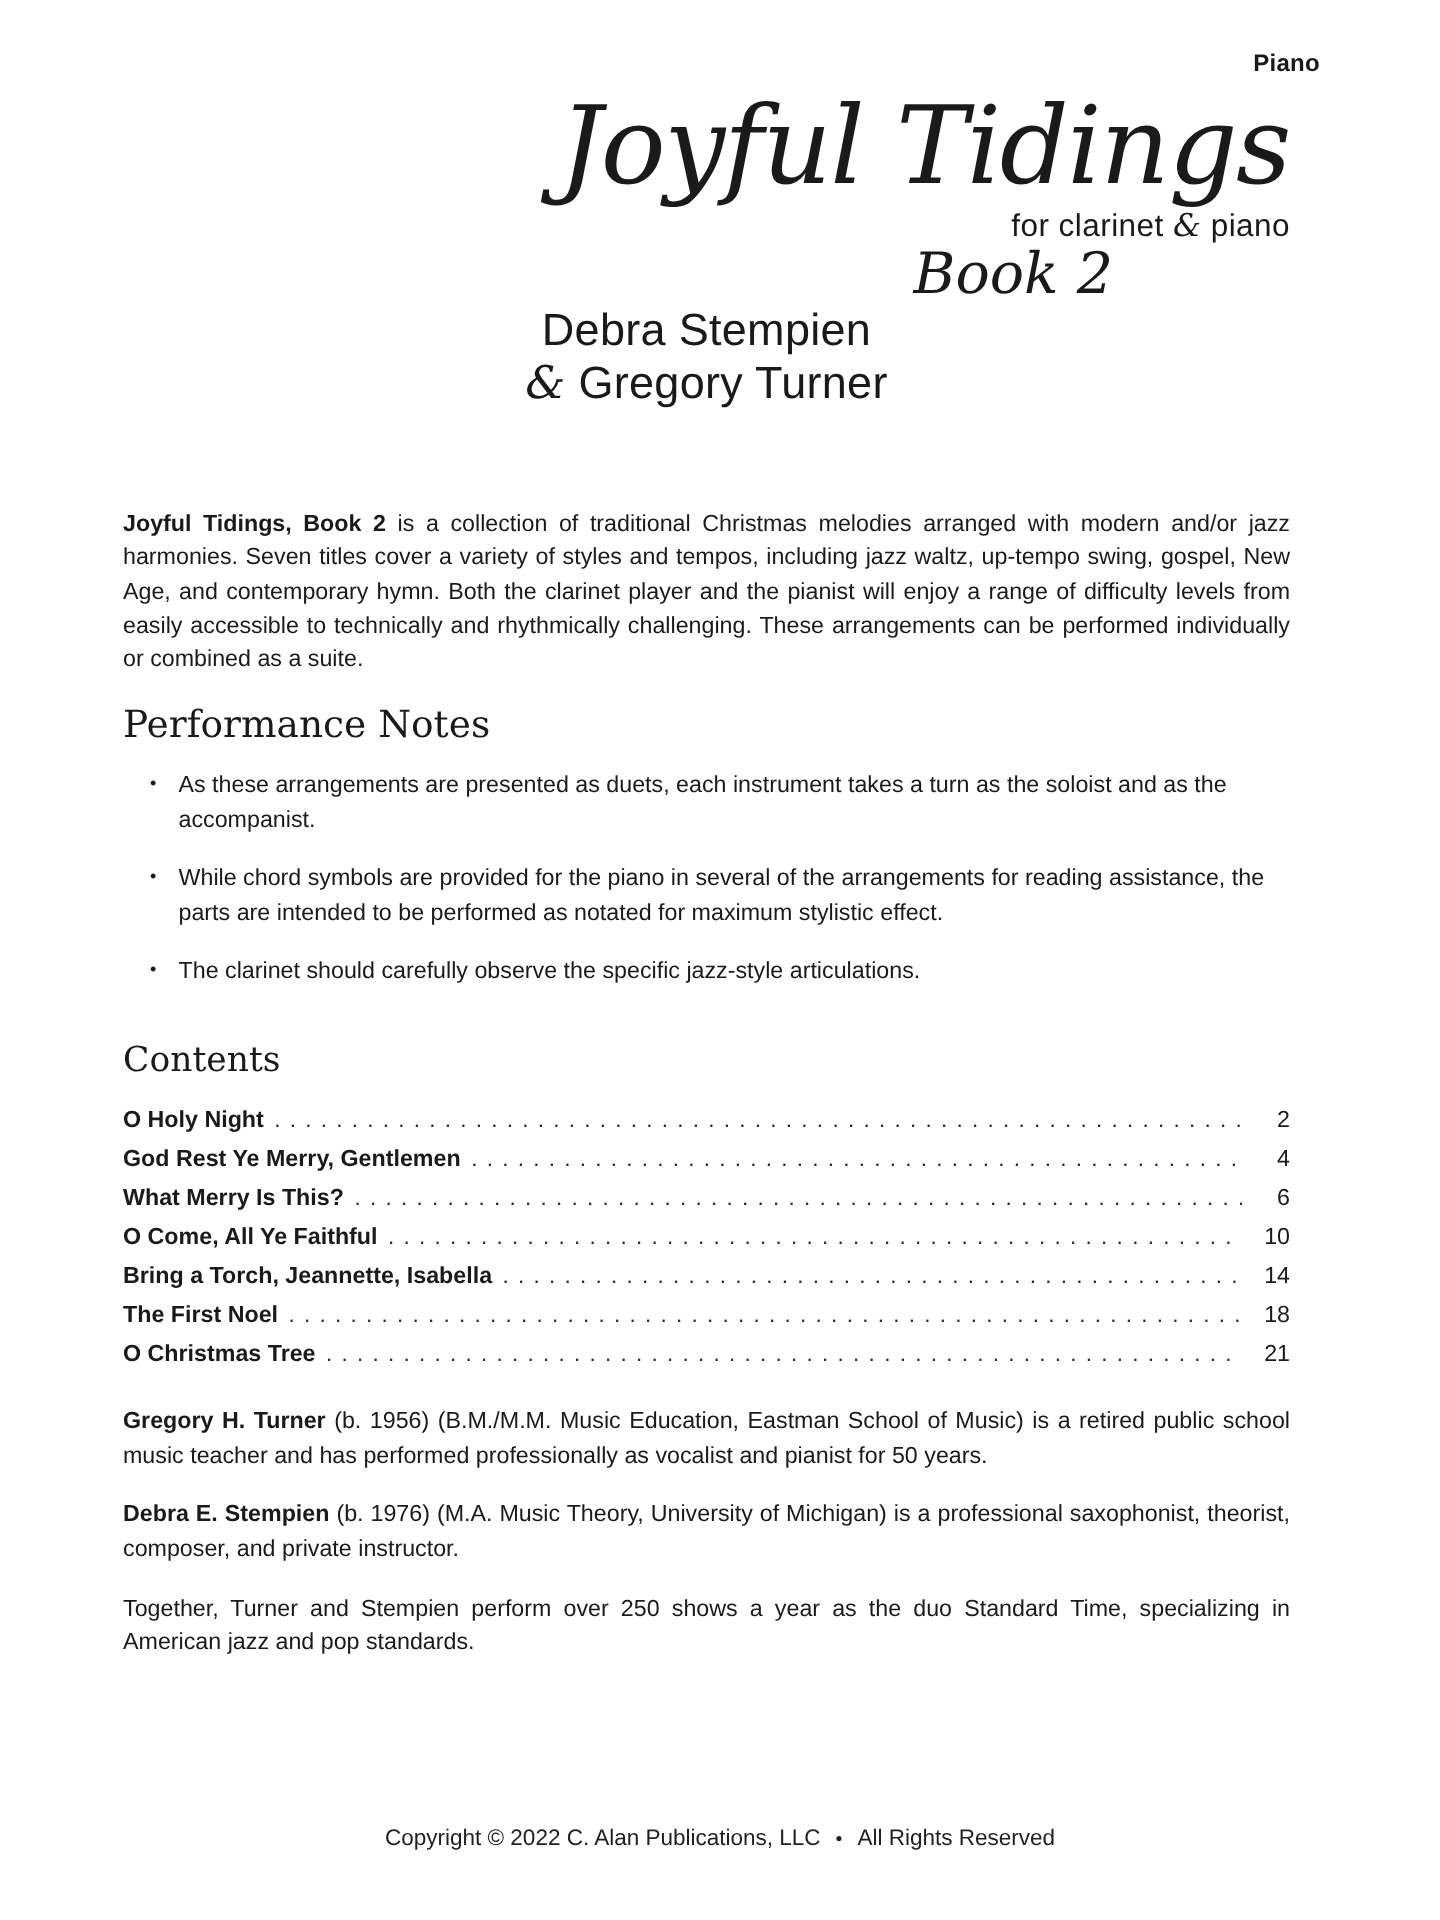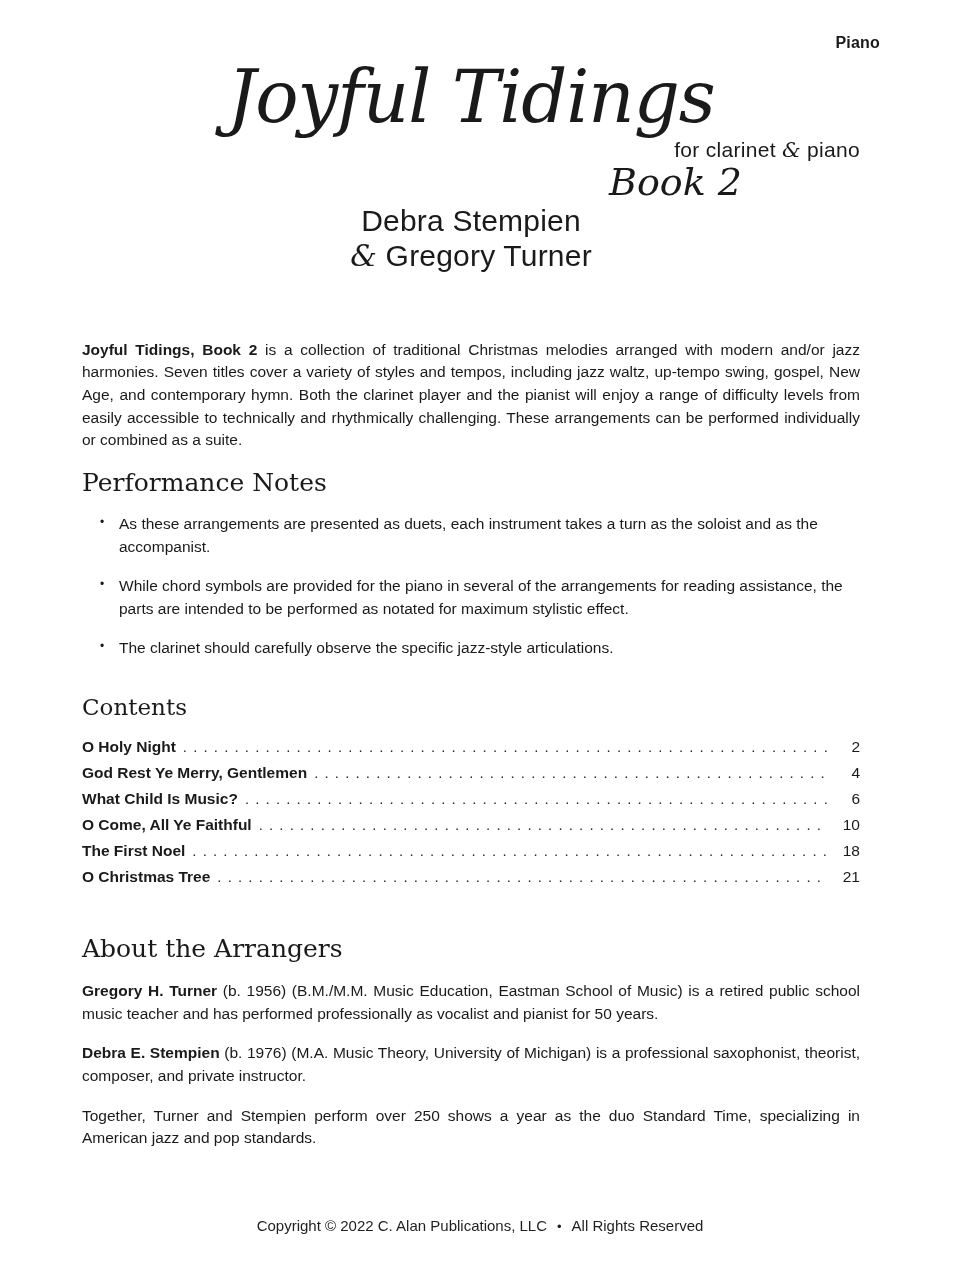--- a/index.html
+++ b/index.html
@@ -33,20 +33,21 @@
   
   .title-block { text-align: center; margin-top: 34px; }
   .title-main {
     font-family: "DejaVu Serif", serif;
     font-style: italic;
     font-weight: normal;
     font-size: 72px;
     line-height: 1.05;
     margin: 0;
     letter-spacing: -1px;
+    text-align: right;
   }
   .subtitle-row {
     position: relative;
     margin-top: 2px;
     height: 30px;
     text-align: right;
   }
   .subtitle {
     font-size: 21px;
     letter-spacing: 0.3px;
@@ -199,42 +200,46 @@
       <span class="toc-title">O Holy Night</span>
       <span class="toc-leader"></span>
       <span class="toc-page">2</span>
     </div>
     <div class="toc-row">
       <span class="toc-title">God Rest Ye Merry, Gentlemen</span>
       <span class="toc-leader"></span>
       <span class="toc-page">4</span>
     </div>
     <div class="toc-row">
-      <span class="toc-title">What Child Is Music?</span>
+      <span class="toc-title">What Merry Is This?</span>
       <span class="toc-leader"></span>
       <span class="toc-page">6</span>
     </div>
     <div class="toc-row">
       <span class="toc-title">O Come, All Ye Faithful</span>
       <span class="toc-leader"></span>
       <span class="toc-page">10</span>
     </div>
     <div class="toc-row">
+      <span class="toc-title">Bring a Torch, Jeannette, Isabella</span>
+      <span class="toc-leader"></span>
+      <span class="toc-page">14</span>
+    </div>
+    <div class="toc-row">
       <span class="toc-title">The First Noel</span>
       <span class="toc-leader"></span>
       <span class="toc-page">18</span>
     </div>
     <div class="toc-row">
       <span class="toc-title">O Christmas Tree</span>
       <span class="toc-leader"></span>
       <span class="toc-page">21</span>
     </div>
   </div>
 
-  <h2 class="script-heading about-heading">About the Arrangers</h2>
 
   <p class="about-para"><strong>Gregory H. Turner</strong><span> (b. 1956) (B.M./M.M. Music Education, Eastman School of Music) is a retired public school music teacher and has performed professionally as vocalist and pianist for 50 years.</span></p>
 
   <p class="about-para"><strong>Debra E. Stempien</strong><span> (b. 1976) (M.A. Music Theory, University of Michigan) is a professional saxophonist, theorist, composer, and private instructor.</span></p>
 
   <p class="about-para">Together, Turner and Stempien perform over 250 shows a year as the duo Standard Time, specializing in American jazz and pop standards.</p>
 
   <div class="footer">
     <span>Copyright © 2022 C. Alan Publications, LLC</span>
     <span class="dot-sep">•</span>

